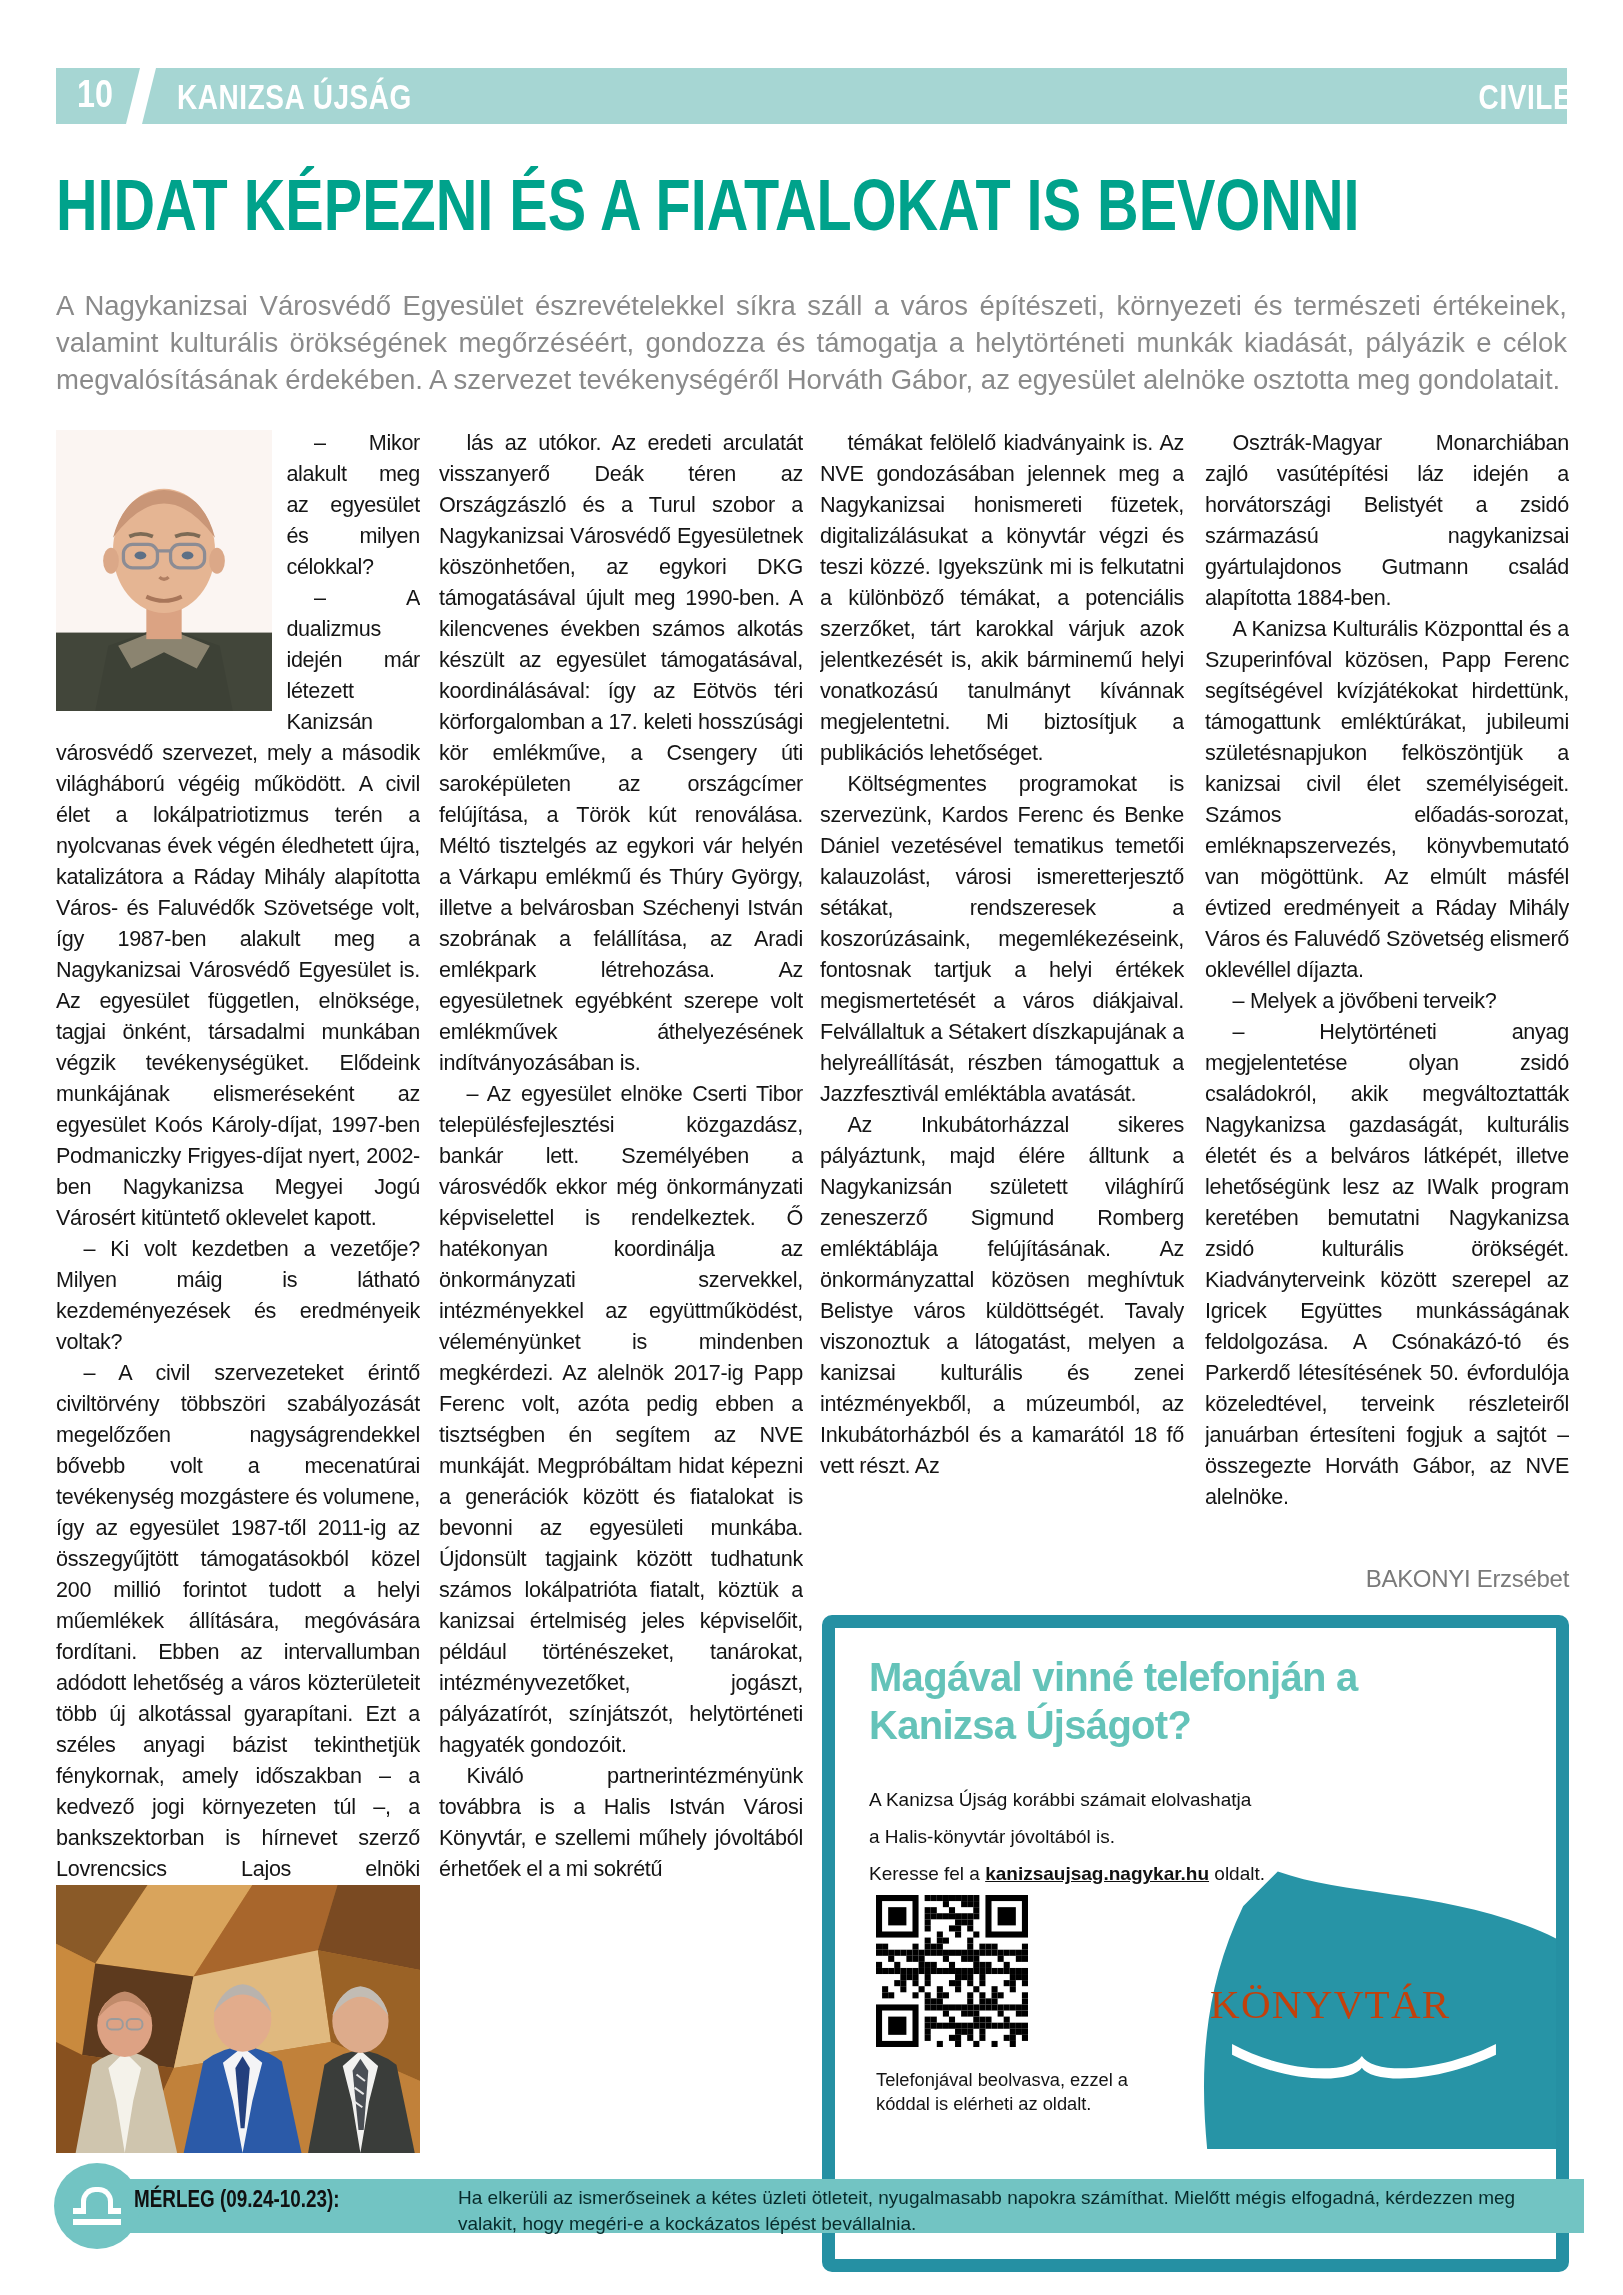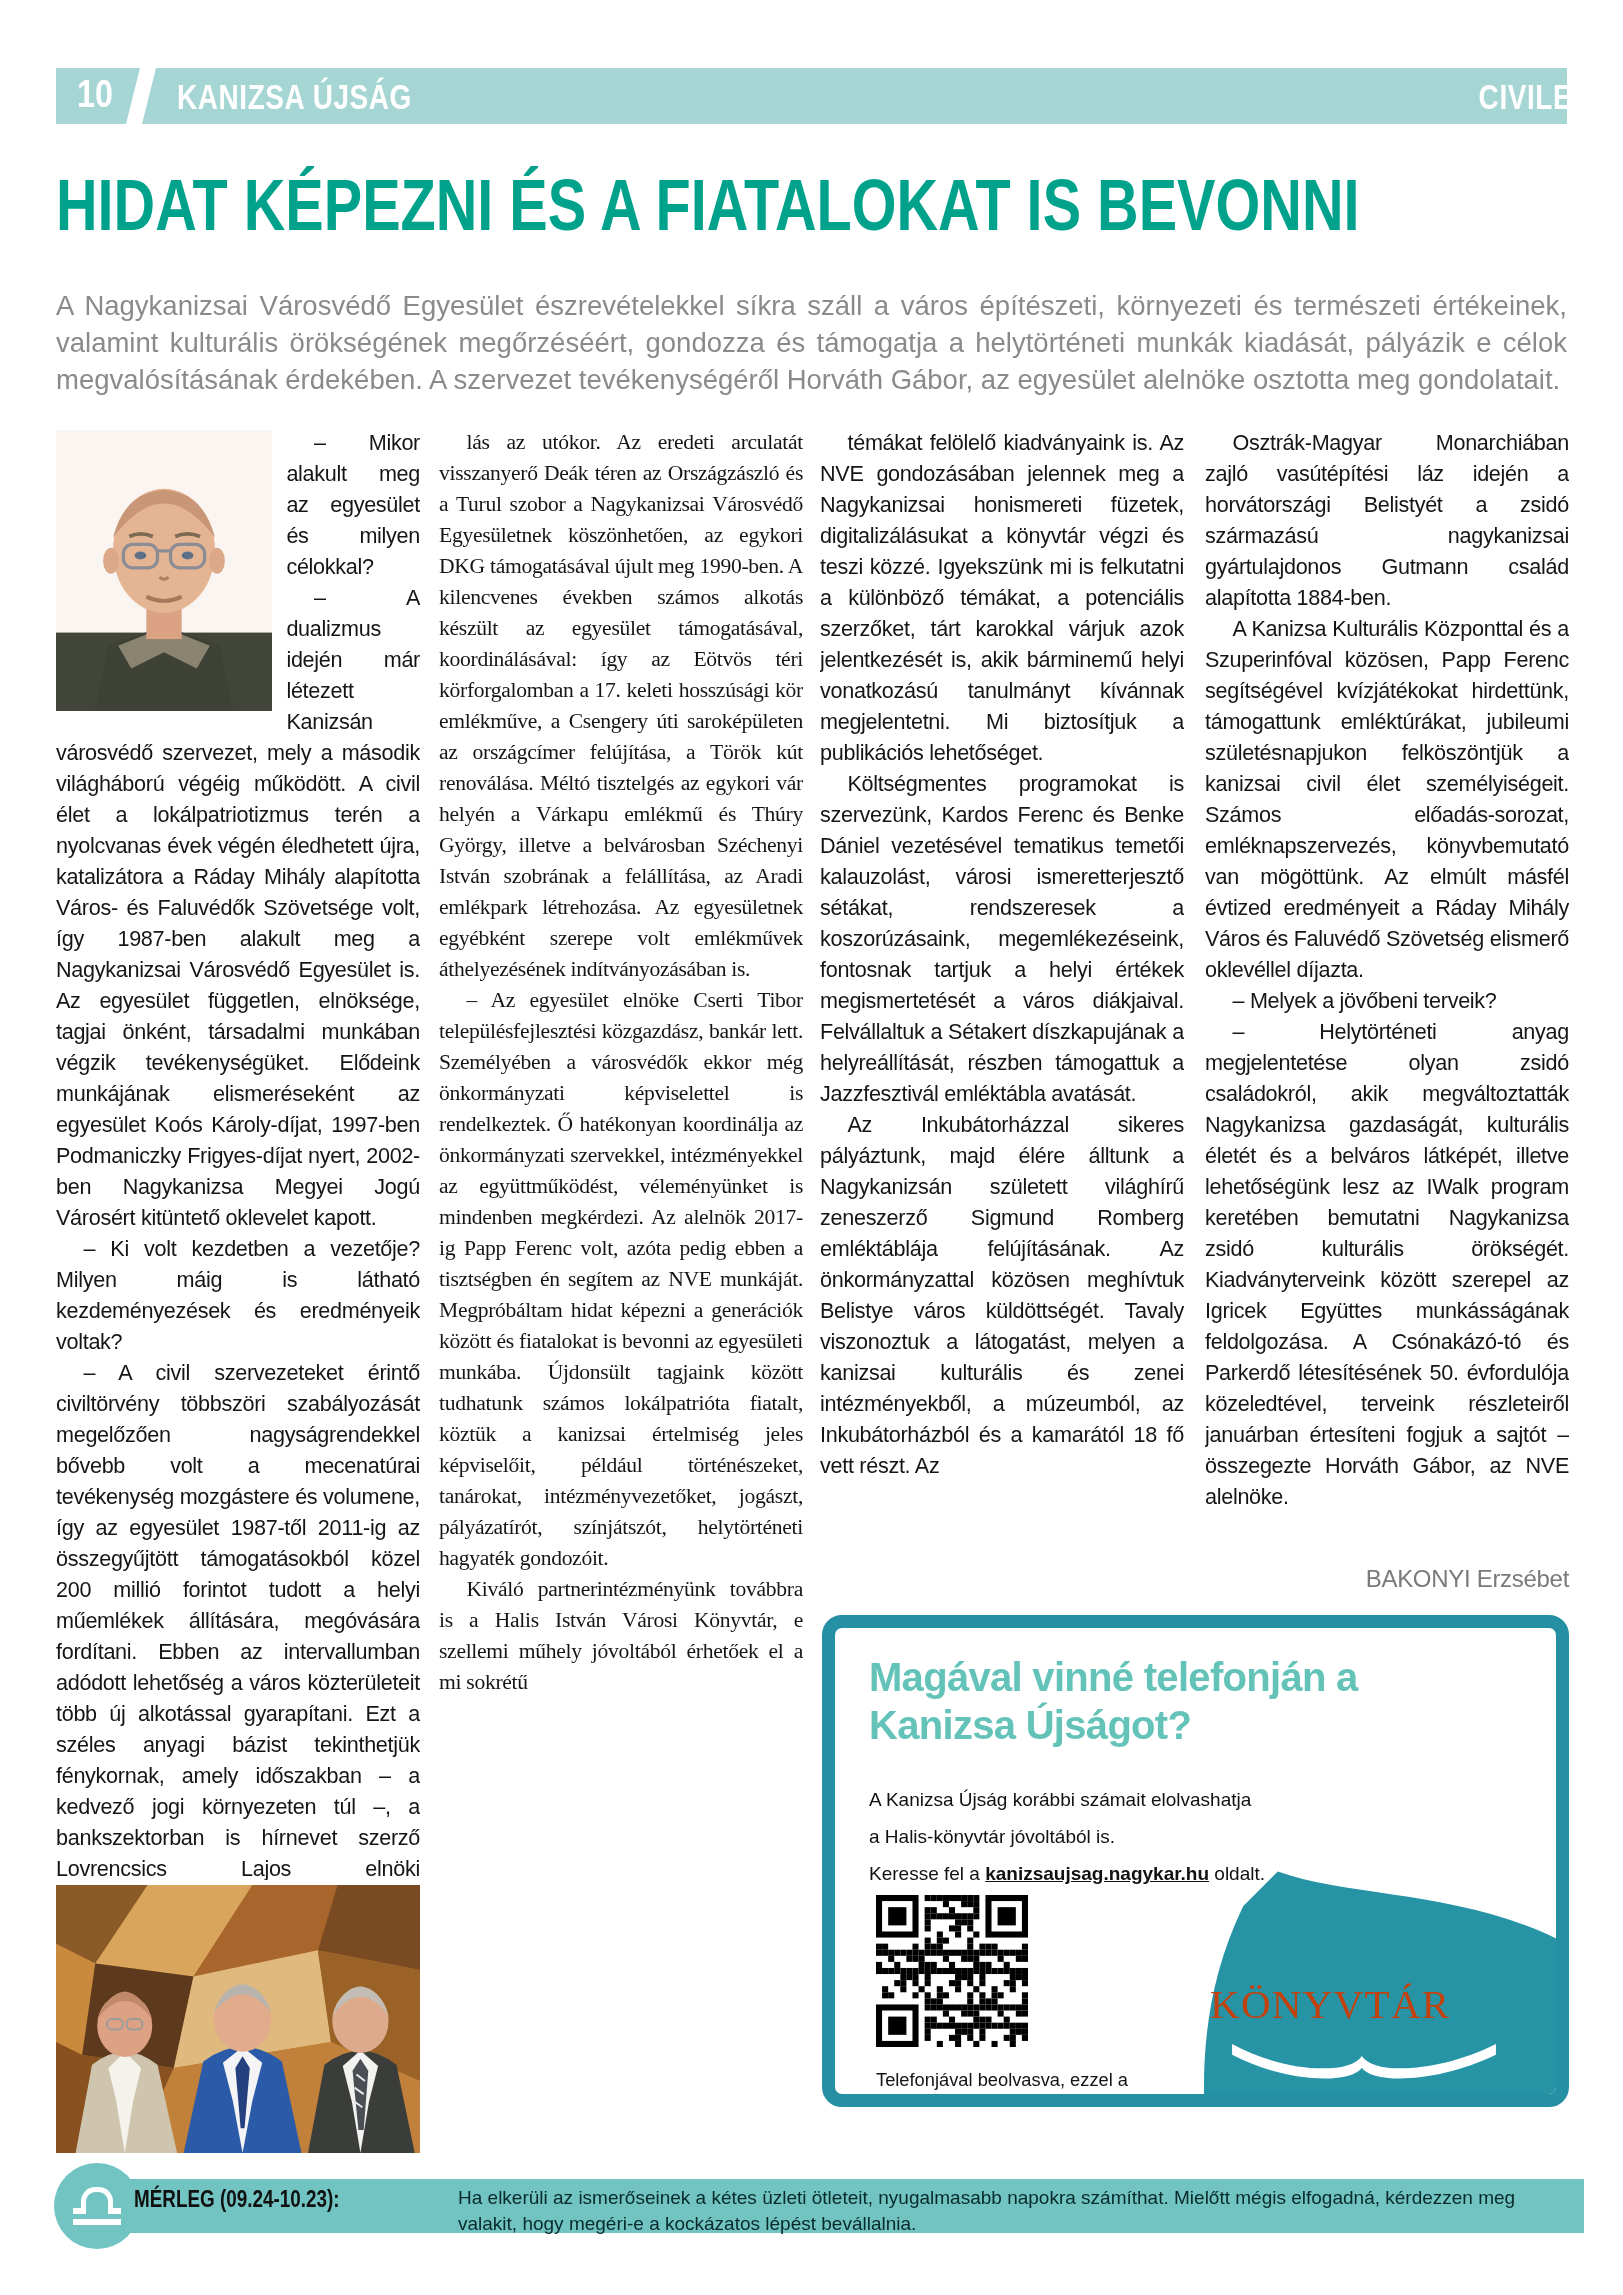--- a/index.html
+++ b/index.html
@@ -21,35 +21,35 @@
   .headline{position:absolute;left:56px;top:169px;margin:0;font-size:72px;line-height:72px;
             font-weight:bold;color:#00a28b;}
   .lead{position:absolute;left:56px;top:287px;width:1511px;margin:0;font-size:27.5px;line-height:37px;
         color:#8a8a8a;text-align:justify;}
 
   
   .col{position:absolute;top:427px;width:364px;overflow:hidden;font-size:21.6px;line-height:31px;
        letter-spacing:-0.3px;text-align:justify;}
   .col p{margin:0;text-indent:27.5px;}
   .col1{left:56px;height:1453px;}
-  .col2{left:439px;height:1741px;font-family:Liberation Serif, serif;}
+  .col2{left:439px;height:1741px;}
   .col3{left:820px;height:1184px;}
   .col4{left:1205px;height:1142px;}
   .byline{position:absolute;left:1205px;top:1565px;width:364px;text-align:right;font-size:24px;
           color:#7a7a7a;letter-spacing:-0.3px;}
 
   
   .photo{background:#f3efec;overflow:hidden;}
   .portrait{float:left;width:216px;height:281px;margin:2.6px 14.4px 6.5px 0;}
   .groupphoto{position:absolute;left:56px;top:1885px;width:364px;height:268px;}
   .photo svg{display:block;width:100%;height:100%;}
 
   
-  .promo{position:absolute;left:822px;top:1615px;width:747px;height:492px;box-sizing:border-box;
-         border:13px solid #2590a3;border-radius:20px;background:#ffffff;overflow:hidden;}
+  .promo{position:absolute;left:822px;top:1615px;width:747px;height:657px;box-sizing:border-box;
+         border:13px solid #2590a3;border-radius:10px;background:#ffffff;overflow:hidden;}
   .promo-title{position:absolute;left:34px;top:25px;width:609px;margin:0;font-size:40px;line-height:48px;
                font-weight:bold;color:#64c3b9;letter-spacing:-0.7px;}
   .promo-body{position:absolute;left:34px;top:153px;width:654px;font-size:19px;line-height:37px;color:#111;}
   .promo-body .bl{white-space:nowrap;}
   .promo-link{font-weight:bold;text-decoration:underline;color:#111;}
   .qr{position:absolute;left:41px;top:267px;width:152px;height:152px;}
   .qr svg{display:block;width:100%;height:100%;}
   .qr-caption{position:absolute;left:41px;top:440px;width:288px;font-size:18.3px;line-height:23.6px;color:#141414;}
   .logo-panel{position:absolute;right:-0.7px;top:0;width:376px;height:521px;pointer-events:none;}
   .logo-text{position:absolute;right:38px;top:352px;width:308px;text-align:left;

